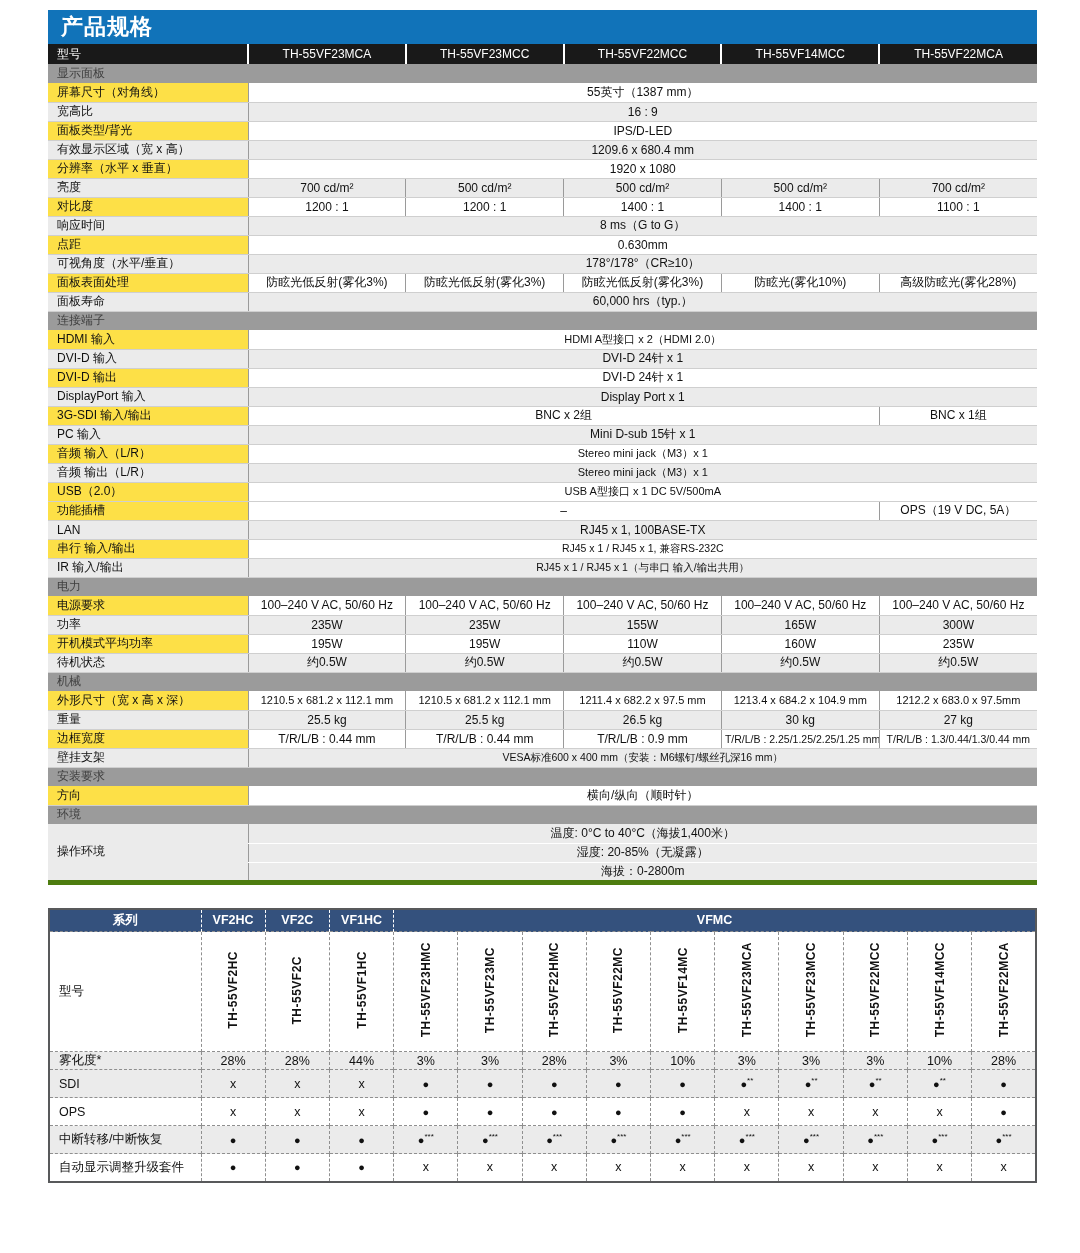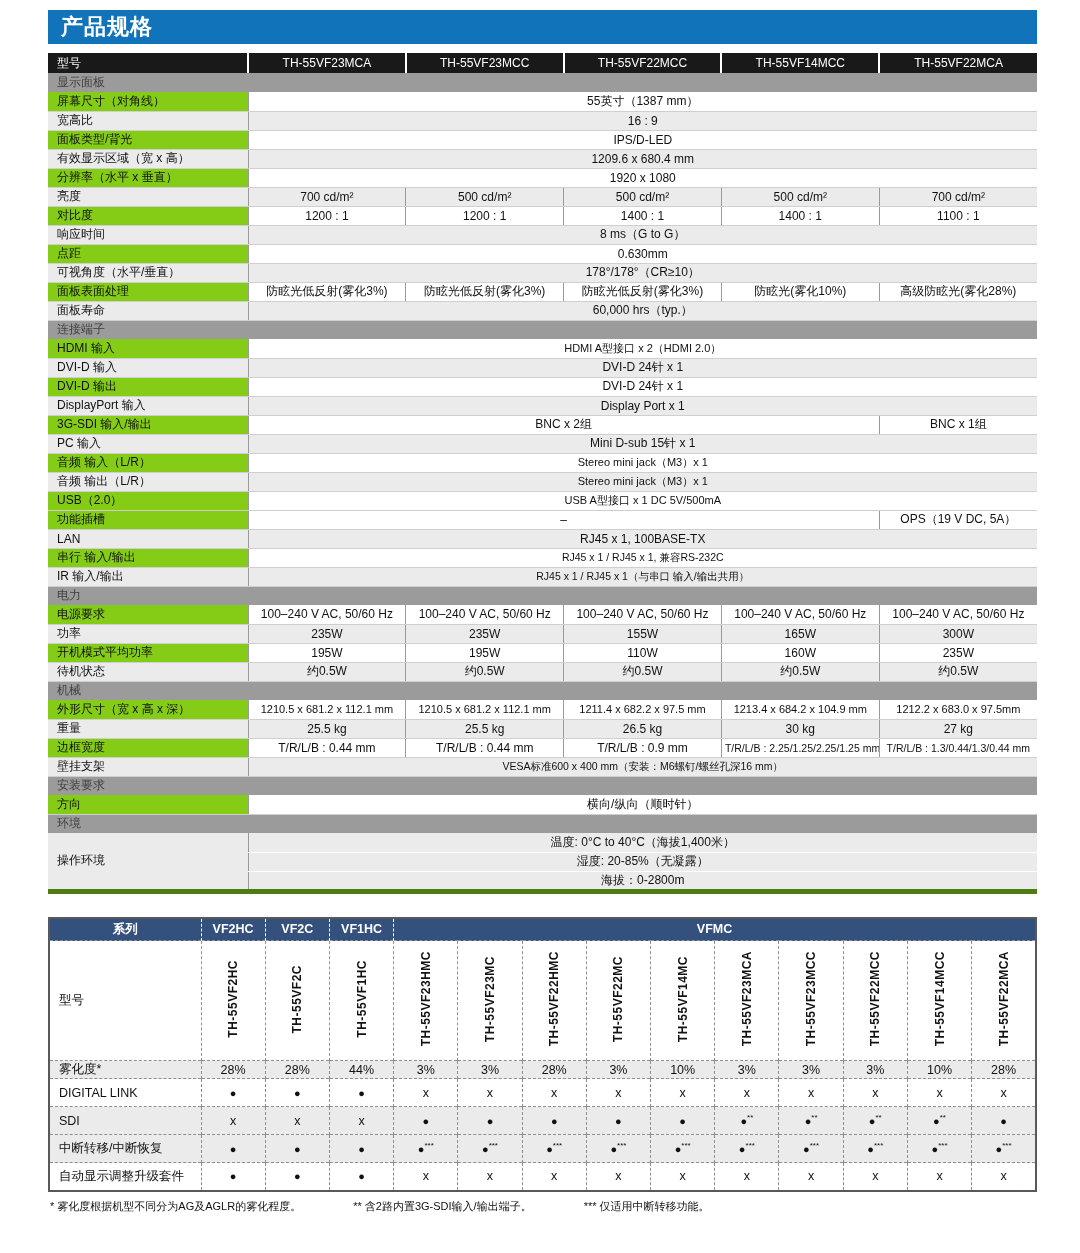--- a/index.html
+++ b/index.html
@@ -1,28 +1,28 @@
 <!DOCTYPE html>
 <html style="--banner: #1173b9; --head: #191919; --sec: #9b9b9b; --navy: #34517d; --shade: #ebebeb;"><head>
 <meta charset="utf-8">
 <style>
   :root{
     --banner:#1173b9; --head:#191919; --sec:#9b9b9b; --navy:#34517d; --shade:#ebebeb;
   }
   *{box-sizing:border-box;}
   body{margin:0;background:#fff;font-family:"Liberation Sans","DejaVu Sans",sans-serif;color:#111;}
   .page{width:1080px;min-height:1253px;padding:10px 43px 0 48px;}
-  .banner{background:var(--banner);color:#fff;font-weight:bold;font-size:22px;height:34px;line-height:34px;padding:0 13px;margin-bottom:9px;letter-spacing:1px;}
+  .banner{background:var(--banner);color:#fff;font-weight:bold;font-size:22px;height:34px;line-height:34px;padding:0 13px;letter-spacing:1px;}
   table{border-collapse:collapse;table-layout:fixed;width:100%;}
   
   .spec th,.spec td{height:19px;padding:0 3px;font-size:12px;font-weight:normal;overflow:hidden;white-space:nowrap;}
   .spec thead th{background:var(--head);color:#fff;text-align:center;border-left:2px solid #fff;height:20px;}
   .spec thead th.lbl{text-align:left;padding-left:9px;border-left:none;}
   .spec td.sechead{background:var(--sec);color:#404040;padding-left:9px;}
-  .spec td.lbl{text-align:left;padding-left:9px;border-bottom:1px solid #cfcfcf;background:#84cc16;}
+  .spec td.lbl{text-align:left;padding-left:9px;border-bottom:1px solid #cfcfcf;background:#fde047;}
   .spec td.val{text-align:center;border-bottom:1px solid #cfcfcf;border-left:1px solid #9a9a9a;}
   .spec tr.shade td{background:var(--shade);}
   .spec td.envlbl{background:var(--shade);}
   .spec td.envv{border-bottom:1px solid #fff;}
   .spec td.envlast{border-bottom:5px solid #4d7c0f;}
   .fs11{font-size:11px !important;}
   .fs10{font-size:10.5px !important;}
   
   .series{margin-top:23px;border:2px solid #58595b;}
   .series th{background:var(--navy);color:#fff;font-weight:bold;height:23px;font-size:12.5px;border-left:1px dashed #fff;padding:0 8px;}
@@ -323,52 +323,52 @@
           <td>3%</td>
           <td>28%</td>
           <td>3%</td>
           <td>10%</td>
           <td>3%</td>
           <td>3%</td>
           <td>3%</td>
           <td>10%</td>
           <td>28%</td>
         </tr>
-        <tr class="feat">
-          <td class="lbl">DIGITAL LINK</td>
-          <td><span class="dot">●</span></td>
-          <td><span class="dot">●</span></td>
-          <td><span class="dot">●</span></td>
-          <td>x</td>
-          <td>x</td>
-          <td>x</td>
-          <td>x</td>
-          <td>x</td>
-          <td>x</td>
-          <td>x</td>
-          <td>x</td>
-          <td>x</td>
-          <td>x</td>
-        </tr>
         <tr class="feat shade">
           <td class="lbl">SDI</td>
           <td>x</td>
           <td>x</td>
           <td>x</td>
           <td><span class="dot">●</span></td>
           <td><span class="dot">●</span></td>
           <td><span class="dot">●</span></td>
           <td><span class="dot">●</span></td>
           <td><span class="dot">●</span></td>
           <td><span class="dot">●</span><sup>**</sup></td>
           <td><span class="dot">●</span><sup>**</sup></td>
           <td><span class="dot">●</span><sup>**</sup></td>
           <td><span class="dot">●</span><sup>**</sup></td>
           <td><span class="dot">●</span></td>
         </tr>
+        <tr class="feat">
+          <td class="lbl">OPS</td>
+          <td>x</td>
+          <td>x</td>
+          <td>x</td>
+          <td><span class="dot">●</span></td>
+          <td><span class="dot">●</span></td>
+          <td><span class="dot">●</span></td>
+          <td><span class="dot">●</span></td>
+          <td><span class="dot">●</span></td>
+          <td>x</td>
+          <td>x</td>
+          <td>x</td>
+          <td>x</td>
+          <td><span class="dot">●</span></td>
+        </tr>
         <tr class="feat shade">
           <td class="lbl">中断转移/中断恢复</td>
           <td><span class="dot">●</span></td>
           <td><span class="dot">●</span></td>
           <td><span class="dot">●</span></td>
           <td><span class="dot">●</span><sup>***</sup></td>
           <td><span class="dot">●</span><sup>***</sup></td>
           <td><span class="dot">●</span><sup>***</sup></td>
           <td><span class="dot">●</span><sup>***</sup></td>
           <td><span class="dot">●</span><sup>***</sup></td>
@@ -390,18 +390,13 @@
           <td>x</td>
           <td>x</td>
           <td>x</td>
           <td>x</td>
           <td>x</td>
           <td>x</td>
         </tr>
       </tbody>
   </table>
 
-  <div class="footnotes" id="footnotes">
-      <span>* 雾化度根据机型不同分为AG及AGLR的雾化程度。</span>
-      <span>** 含2路内置3G-SDI输入/输出端子。</span>
-      <span>*** 仅适用中断转移功能。</span>
-    </div>
 </div>
 
 </body></html>

